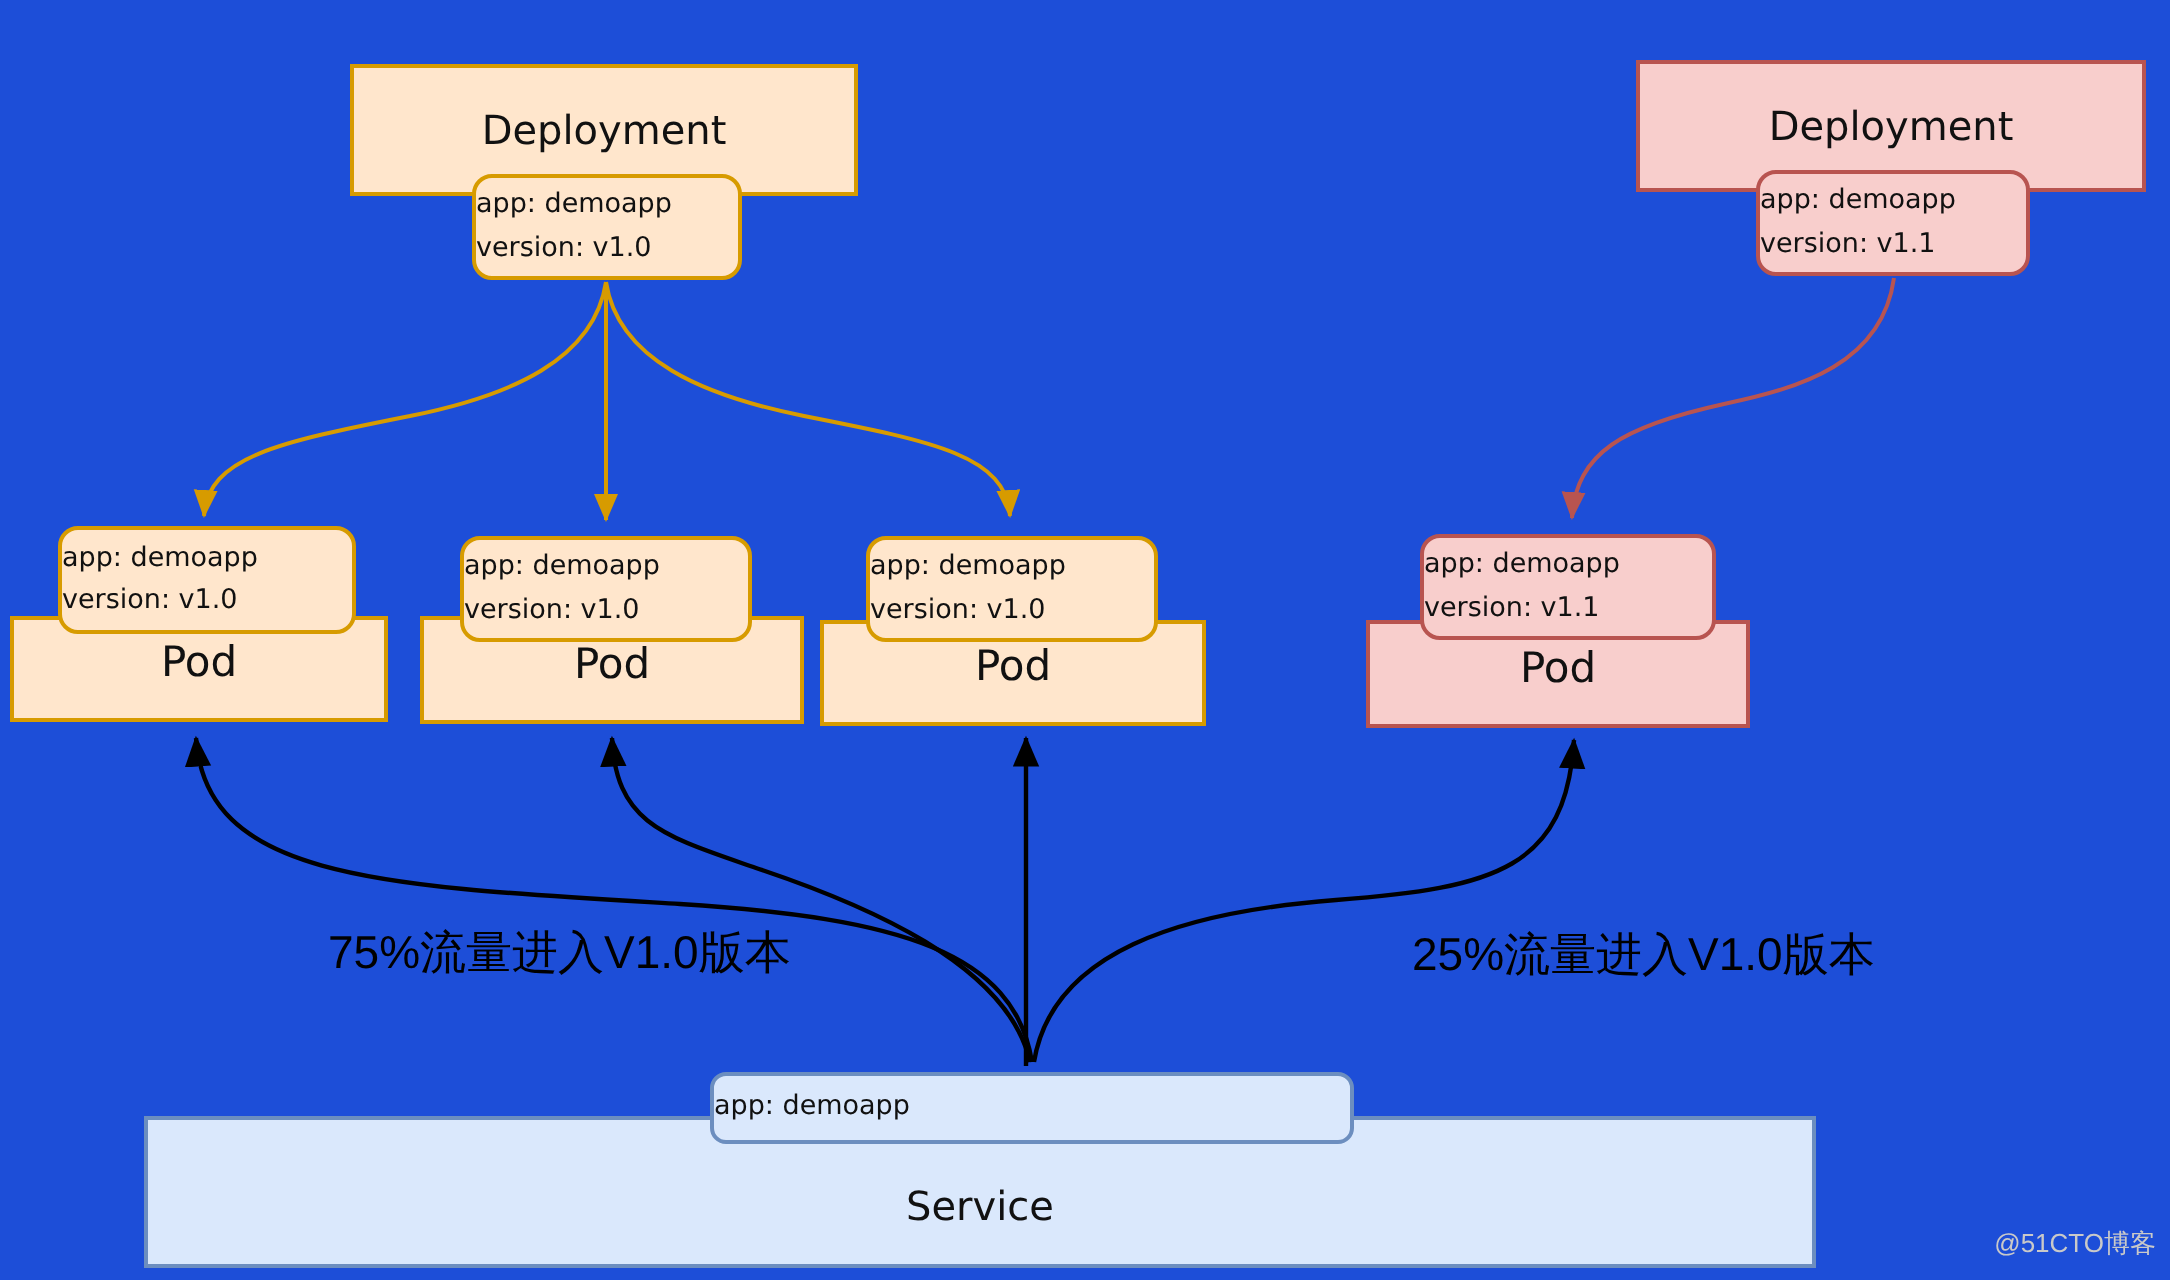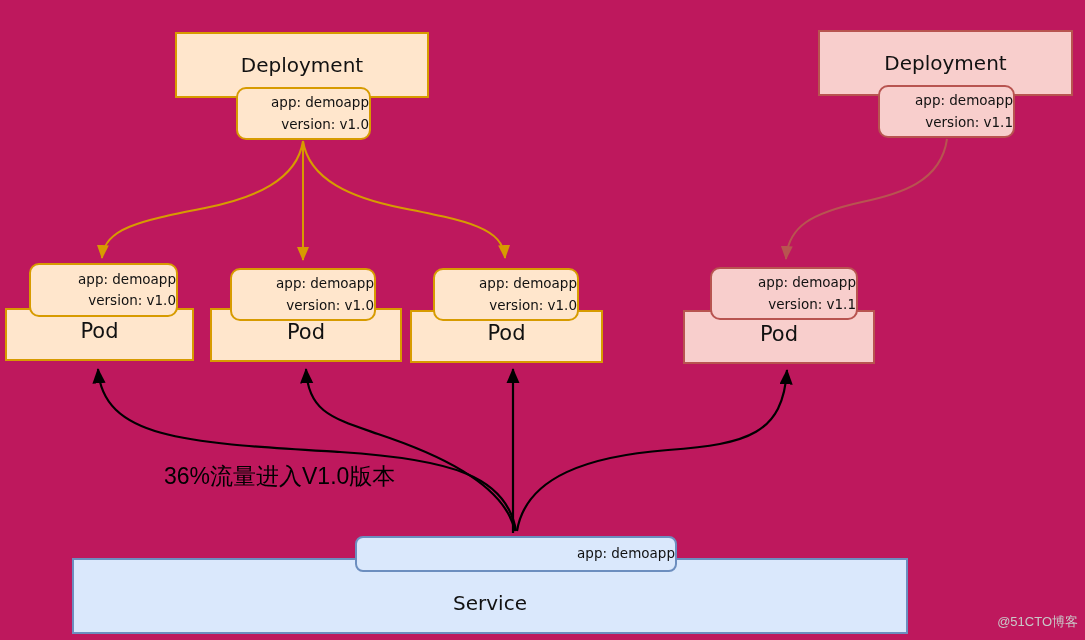--- a/index.html
+++ b/index.html
@@ -1,20 +1,20 @@
 <!DOCTYPE html>
 <html><head>
 <meta charset="utf-8">
 <style>
   html, body { margin: 0; padding: 0; background: #ffffff; }
   .canvas {
     position: relative;
     width: 1085px;
     height: 640px;
-    background: #be185d;
+    background: #1d4ed8;
     overflow: hidden;
     font-family: "DejaVu Sans", sans-serif;
   }
   .arrows {
     position: absolute;
     left: 0; top: 0;
     width: 1085px; height: 640px;
     z-index: 2;
     pointer-events: none;
   }
@@ -28,21 +28,21 @@
     z-index: 1;
     color: #111;
   }
   .badge {
     position: absolute;
     border: 2px solid;
     border-radius: 10px;
     box-sizing: border-box;
     display: flex;
     flex-direction: column;
-    align-items: flex-end;
+    align-items: flex-start;
     justify-content: center;
     gap: 8px;
     z-index: 3;
     font-size: 13.5px;
     line-height: 1;
     color: #111;
     text-align: center;
   }
   .orange { background: #ffe6cc; border-color: #d79b00; }
   .red    { background: #f8cecc; border-color: #b85450; }
@@ -172,17 +172,18 @@
     <span>version: v1.1</span>
   </div>
 
   <div class="box blue service-box">
     <span class="service-title">Service</span>
   </div>
   <div class="badge blue service-badge">
     <span>app: demoapp</span>
   </div>
 
-  <div class="annotation annotation-left">36%流量进入V1.0版本</div>
+  <div class="annotation annotation-left">75%流量进入V1.0版本</div>
+  <div class="annotation annotation-right">25%流量进入V1.0版本</div>
 
   <div class="watermark">@51CTO博客</div>
 
 </div>
 
 </body></html>

